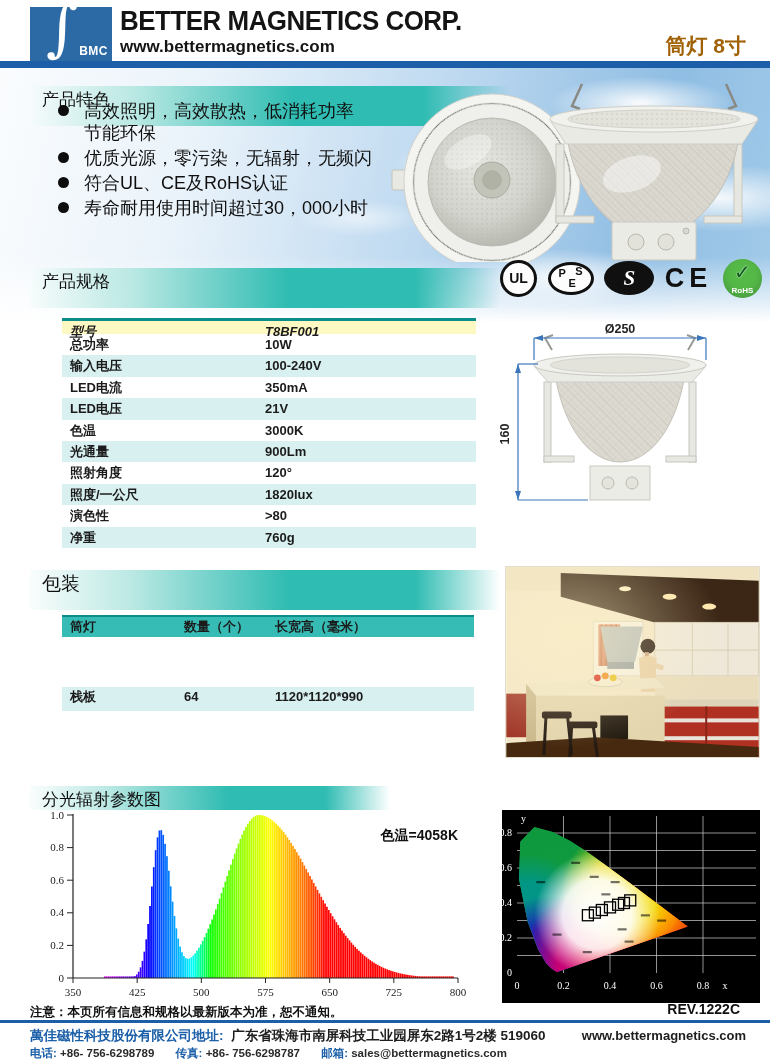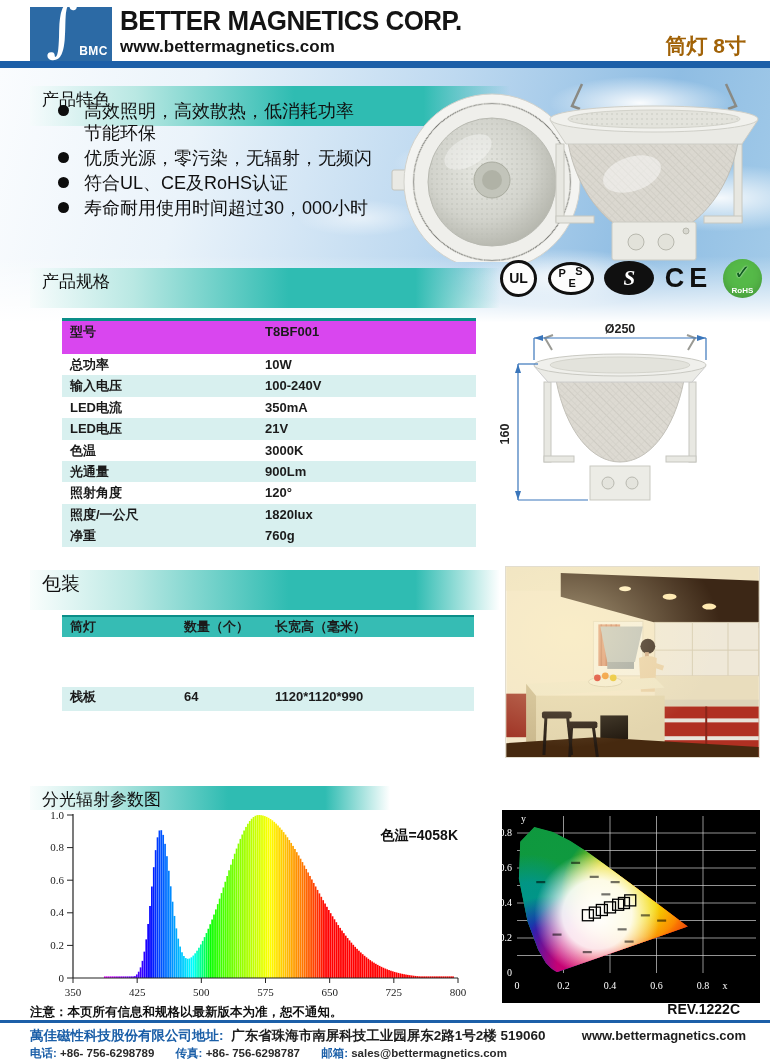--- a/index.html
+++ b/index.html
@@ -54,21 +54,21 @@
   .cert-s { width: 50px; height: 34px; border-radius: 50%; background: #101010; display: flex; align-items: center; justify-content: center; color: #fff; font-size: 21px; font-weight: 800; font-style: italic; font-family: "Liberation Serif", serif; }
   .cert-ce { font-size: 27px; font-weight: 800; letter-spacing: 5px; color: #101010; }
   .cert-rohs { position: relative; width: 39px; height: 39px; border-radius: 50%; background: #55b948; box-shadow: inset 0 -4px 8px rgba(0,0,0,.15); }
   .cert-rohs .chk { position: absolute; left: 0; right: 0; top: 1px; text-align: center; color: #0d5c1e; font-size: 20px; font-weight: 800; text-shadow: 0 0 2px #fff; }
   .cert-rohs .txt { position: absolute; left: 0; right: 0; bottom: 3px; text-align: center; color: #fff; font-size: 8px; font-weight: bold; }
 
   
   .spec-table { position: absolute; left: 62px; top: 318px; width: 414px; }
   .spec-row { position: relative; height: 21.4px; line-height: 21.4px; font-size: 13px; font-weight: bold; color: #1b1b1b; }
   .spec-row .lb { padding-left: 8px; } .spec-row .vl { position: absolute; left: 203px; top: 0; }
-  .spec-row.head { background: #d946ef; border-top: 3px solid #0b8e89; height: 36px; line-height: 21px; }
+  .spec-row.head { background: #fef9c3; border-top: 3px solid #0b8e89; height: 16px; line-height: 21px; font-style: italic; }
   .spec-row.alt { background: #d8f0ef; }
 
   
   .packing-table { position: absolute; left: 62px; top: 615px; width: 420px; height: 112px; }
   .pk-row { position: absolute; left: 0; width: 412px; height: 20px; line-height: 20px; font-size: 13px; font-weight: bold; color: #1b1b1b; background: #d8f0ef; }
   .pk-row.head { top: 0; height: 22px; line-height: 19px; background: #36bcb4; border-top: 2px solid #0b8e89; }
   .pk-row span { position: absolute; top: 0; } .pk-c1 { left: 8px; } .pk-c2 { left: 122px; } .pk-c3 { left: 213px; }
 
   
   .hero-photo { position: absolute; left: 380px; top: 72px; }
@@ -198,20 +198,21 @@
     <div class="spec-table" id="spec-table">
         <div class="spec-row head"><span class="lb">型号</span><span class="vl">T8BF001</span></div>
         <div class="spec-row"><span class="lb">总功率</span><span class="vl">10W</span></div>
         <div class="spec-row alt"><span class="lb">输入电压</span><span class="vl">100-240V</span></div>
         <div class="spec-row"><span class="lb">LED电流</span><span class="vl">350mA</span></div>
         <div class="spec-row alt"><span class="lb">LED电压</span><span class="vl">21V</span></div>
         <div class="spec-row"><span class="lb">色温</span><span class="vl">3000K</span></div>
         <div class="spec-row alt"><span class="lb">光通量</span><span class="vl">900Lm</span></div>
         <div class="spec-row"><span class="lb">照射角度</span><span class="vl">120°</span></div>
         <div class="spec-row alt"><span class="lb">照度/一公尺</span><span class="vl">1820lux</span></div>
+        <div class="spec-row"><span class="lb">演色性</span><span class="vl">&gt;80</span></div>
         <div class="spec-row alt"><span class="lb">净重</span><span class="vl">760g</span></div>
       </div>
 
     <svg class="tech-drawing" width="272" height="212" viewBox="0 0 272 212">
       <polyline points="60,30 53,18 61,15" fill="none" stroke="#9a9a94" stroke-width="2"></polyline>
       <polyline points="196,30 203,18 195,15" fill="none" stroke="#9a9a94" stroke-width="2"></polyline>
       <rect x="52" y="62" width="7" height="80" fill="#e8e8e2" stroke="#c6c6bf"></rect>
       <rect x="197" y="62" width="7" height="80" fill="#e8e8e2" stroke="#c6c6bf"></rect>
       <rect x="52" y="136" width="30" height="6" fill="#e8e8e2" stroke="#c6c6bf"></rect>
       <rect x="174" y="136" width="30" height="6" fill="#e8e8e2" stroke="#c6c6bf"></rect>

